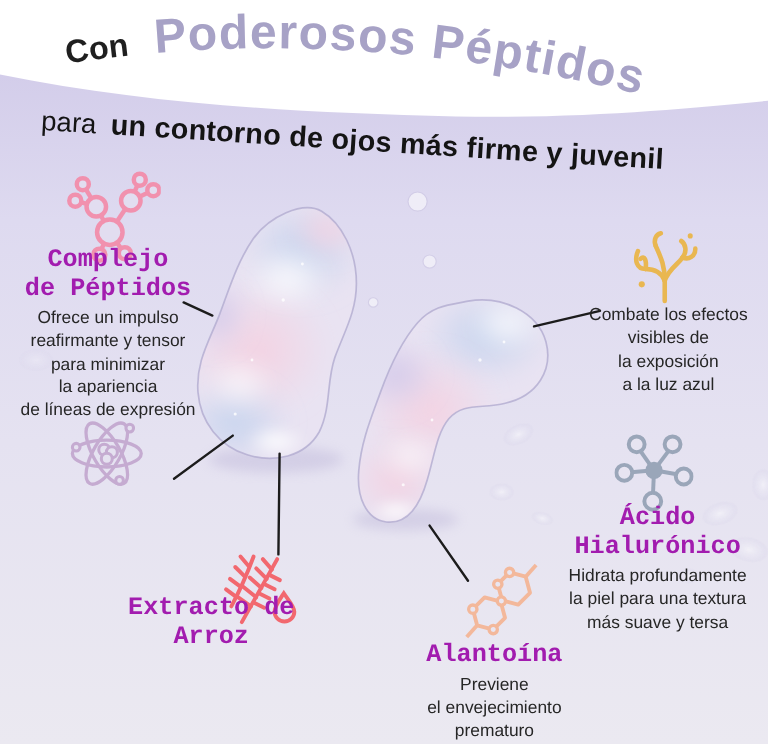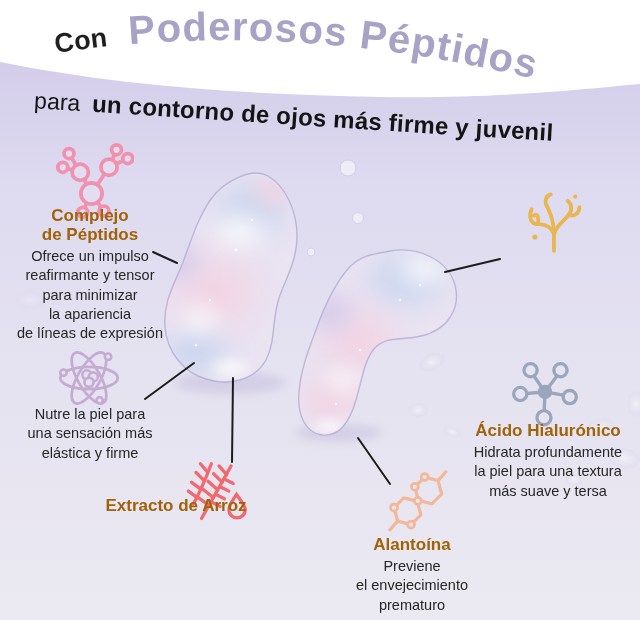--- a/index.html
+++ b/index.html
@@ -14,21 +14,21 @@
   .bg-svg{position:absolute;left:0;top:0;}
 
   
   .title-con{font-size:27px;font-weight:600;fill:#1f1f1f;}
   .title-main{font-size:40px;font-weight:700;fill:#a7a2c6;letter-spacing:1.2px;}
   .sub-light{font-size:23px;font-weight:400;fill:#141414;}
   .sub-bold{font-size:24px;font-weight:700;fill:#141414;letter-spacing:.2px;}
 
   
   .tblock{position:absolute;text-align:center;}
-  .ing-name{font-weight:700;font-size:17px;line-height:1.12;white-space:pre-line;color:#a16207;}
+  .ing-name{font-weight:700;font-size:21px;line-height:1.12;white-space:pre-line;color:#a21caf;font-family:Liberation Mono, monospace;}
   .ing-desc{font-size:14.5px;line-height:1.33;white-space:pre-line;margin-top:3px;color:#262626;}
 
   .icon-abs{position:absolute;}
 </style>
 </head>
 <body>
 
 <div id="stage">
 
   <svg class="bg-svg" width="640" height="620" viewBox="0 0 640 620">
@@ -281,30 +281,31 @@
     <div class="ing-name">Complejo
 de Péptidos</div>
     <div class="ing-desc">Ofrece un impulso
 reafirmante y tensor
 para minimizar
 la apariencia
 de líneas de expresión</div>
   </div>
 
   <div class="tblock" style="left:5px;top:402px;width:170px;">
-    <div class="ing-desc">Nutre la piel para
-una sensación más
-elástica y firme</div>
   </div>
 
   <div class="tblock" style="left:76px;top:496px;width:200px;">
     <div class="ing-name">Extracto de Arroz</div>
   </div>
 
   <div class="tblock" style="left:477px;top:251px;width:160px;">
+    <div class="ing-desc">Combate los efectos
+visibles de
+la exposición
+a la luz azul</div>
   </div>
 
   <div class="tblock" style="left:327px;top:535px;width:170px;">
     <div class="ing-name">Alantoína</div>
     <div class="ing-desc">Previene
 el envejecimiento
 prematuro</div>
   </div>
 
   <div class="tblock" style="left:458px;top:421px;width:180px;">

